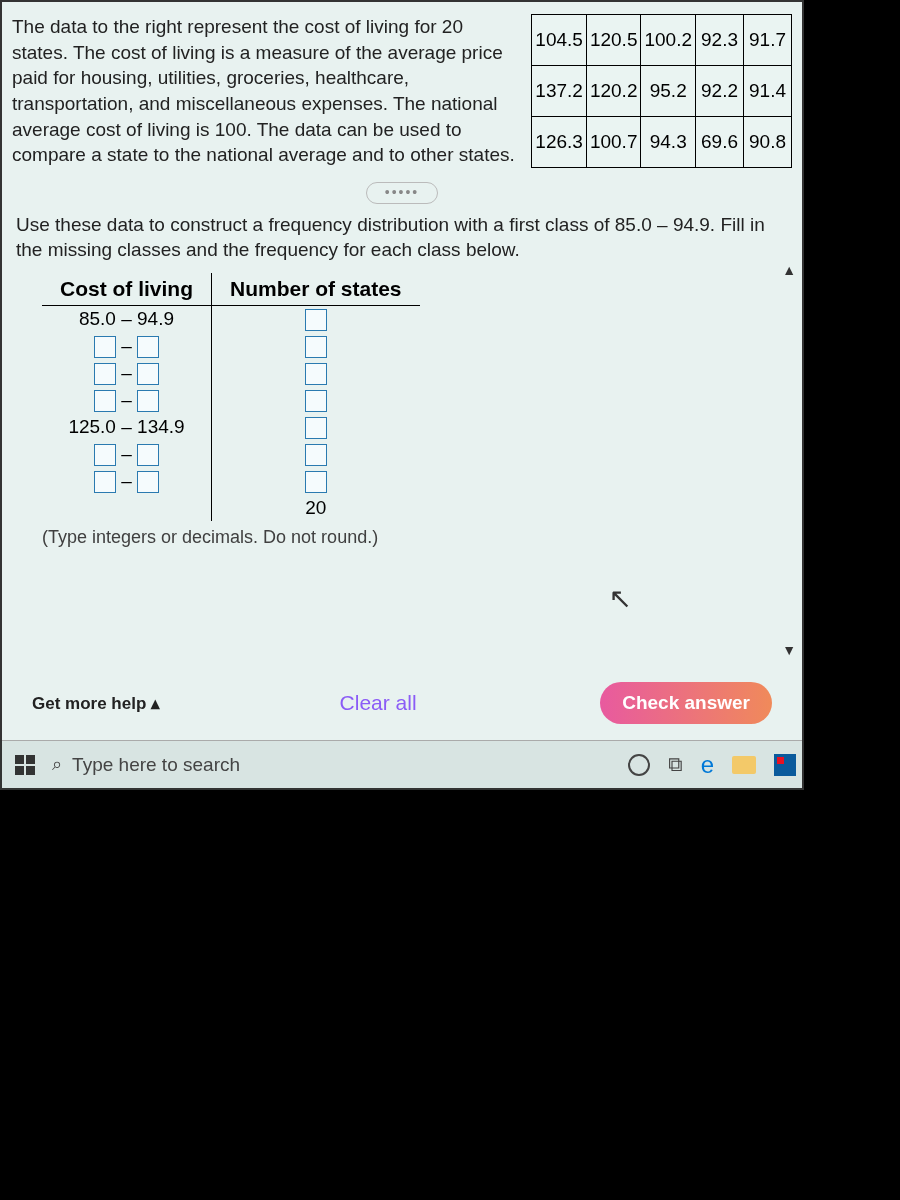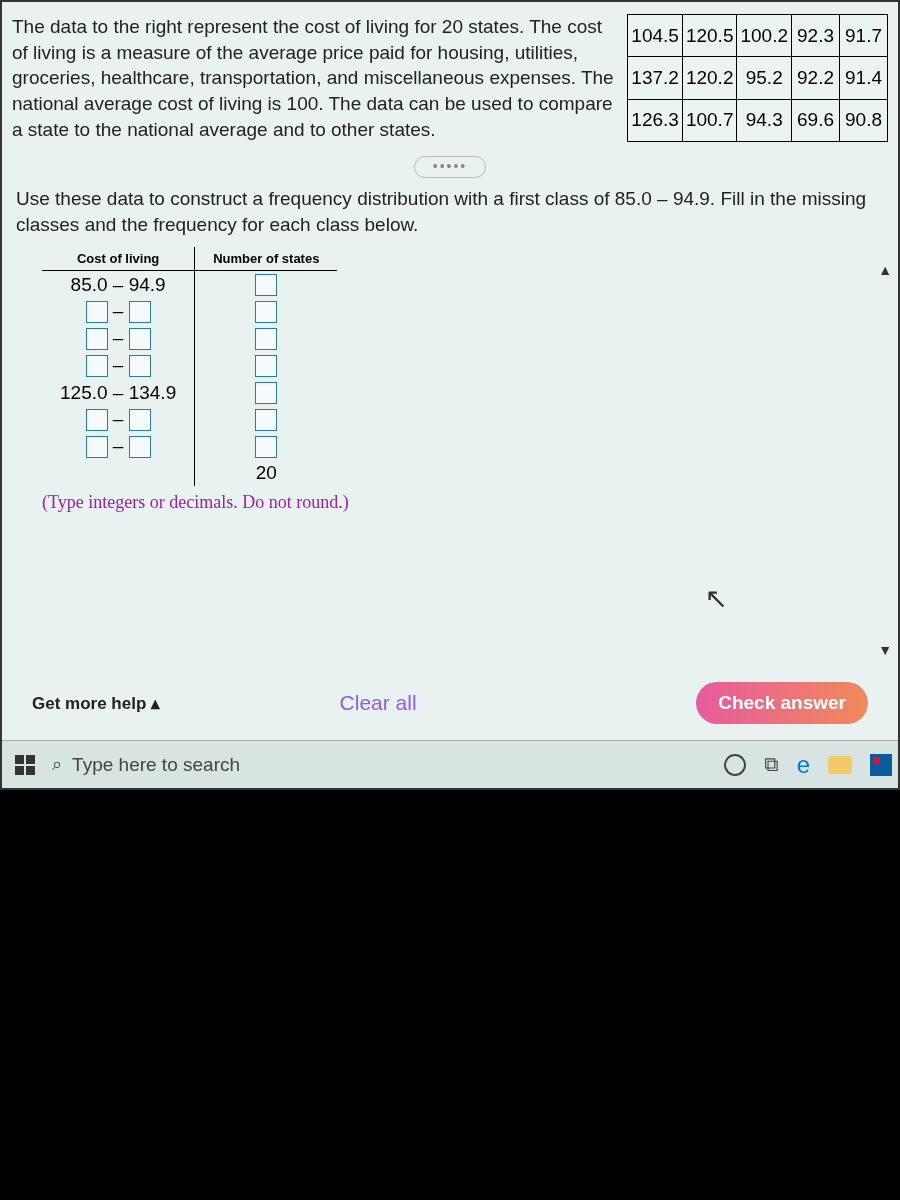--- a/index.html
+++ b/index.html
@@ -5,21 +5,21 @@
   * { box-sizing: border-box; margin: 0; padding: 0; }
   body {
     font-family: Arial, Helvetica, sans-serif;
     background: #000;
     width: 900px;
     height: 1200px;
     overflow: hidden;
   }
   .screen {
     background: #e8f2f0;
-    width: 900px;
+    width: 804px;
     height: 790px;
     position: relative;
     border: 2px solid #333;
   }
   .top-section {
     display: flex;
     padding: 12px 10px 6px 10px;
     gap: 10px;
   }
   .problem-text {
@@ -60,21 +60,21 @@
     font-size: 19px;
     line-height: 1.35;
     color: #222;
   }
   .freq-table {
     margin-left: 40px;
     border-collapse: collapse;
   }
   .freq-table th {
     font-weight: bold;
-    font-size: 13px;
+    font-size: 21px;
     padding: 4px 18px;
     border-bottom: 1.5px solid #000;
     text-align: center;
   }
   .freq-table th:first-child { border-right: 1.5px solid #000; }
   .freq-table td {
     padding: 2px 18px;
     font-size: 19px;
     text-align: center;
   }
@@ -82,23 +82,22 @@
   .inp {
     display: inline-block;
     width: 22px;
     height: 22px;
     border: 1px solid #2a7ab0;
     background: #f5fbfd;
     vertical-align: middle;
   }
   .hint {
     font-size: 18px;
-    color: #a21caf;
+    color: #404040;
     margin: 6px 0 0 40px;
-    font-family: Liberation Serif, serif;
   }
   .bottom-bar {
     position: absolute;
     bottom: 50px;
     left: 0; right: 0;
     display: flex;
     align-items: center;
     padding: 14px 30px;
     gap: 80px;
   }

